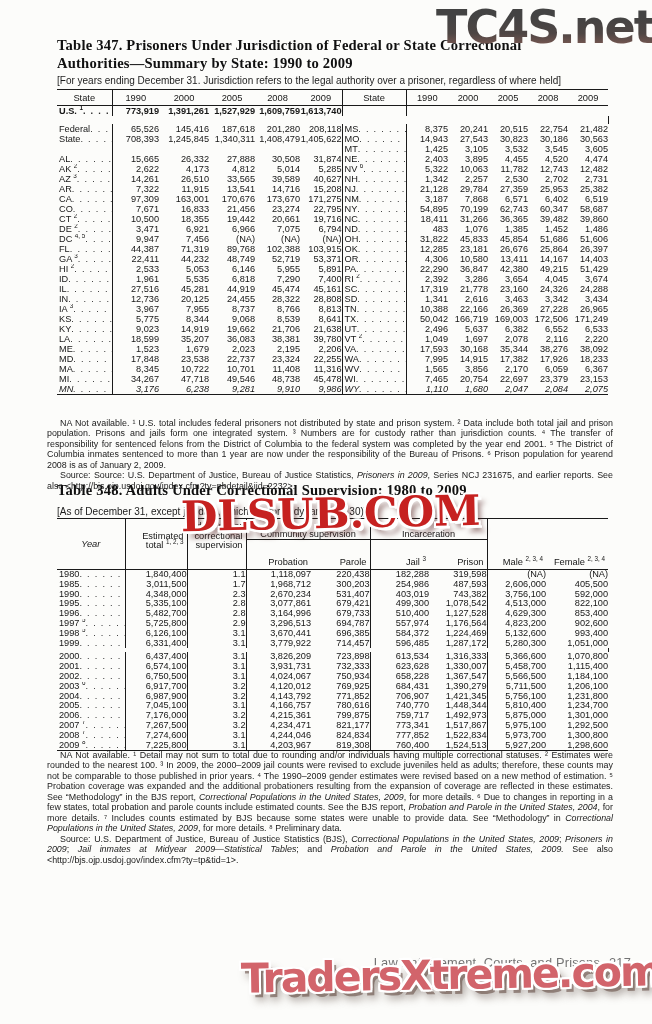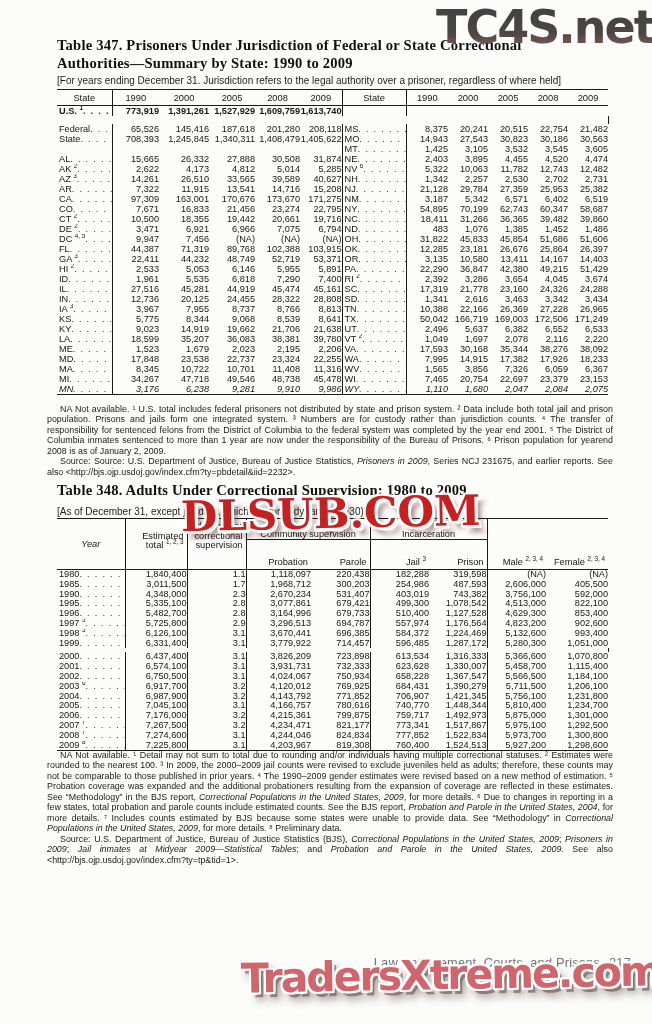--- a/index.html
+++ b/index.html
@@ -51,21 +51,21 @@
   .t348 .vr{border-right:1px solid #1a1a1a;}
   .t348 tbody td{height:9.8px;line-height:9.8px;padding:0;white-space:nowrap;overflow:hidden;}
   .t348 tbody td:nth-child(1),.t348 tbody td:nth-child(2),.t348 tbody td:nth-child(3),
   .t348 tbody td:nth-child(5),.t348 tbody td:nth-child(7){border-right:1px solid #1a1a1a;}
   .t348 tbody tr:last-child td{border-bottom:1.4px solid #1a1a1a;}
   .t348 tr.sp td{height:4px;}
 
   
   .fn{position:absolute;left:47px;width:566px;font-size:8.9px;line-height:10.45px;
       text-align:justify;color:#1a1a1a;}
-  #fn347{top:404px;}
+  #fn347{top:418px;}
   #fn348{top:750px;}
   .fn p{margin:0;text-indent:13px;}
 
   
   .f1{position:absolute;top:955px;right:21px;font-size:12.8px;letter-spacing:.2px;color:#737373;}
   .f1 .pg{margin-left:9px;}
   .f2{position:absolute;left:48px;top:972px;font-size:10.6px;color:#222;}
 
   
   .wm1{position:absolute;top:0px;left:436px;z-index:9;font-family:"DejaVu Sans",sans-serif;
@@ -323,21 +323,21 @@
           <td class="num">170,676</td>
           <td class="num">173,670</td>
           <td class="num">171,275</td>
           <td class="lab">
             <span class="w">
               <span class="lb">NM</span>
               <span class="dots"></span>
             </span>
           </td>
           <td class="num">3,187</td>
-          <td class="num">5,342</td>
+          <td class="num">7,868</td>
           <td class="num">6,571</td>
           <td class="num">6,402</td>
           <td class="num">6,519</td>
         </tr>
         <tr>
           <td class="lab">
             <span class="w">
               <span class="lb">CO</span>
               <span class="dots"></span>
             </span>
@@ -466,21 +466,21 @@
           <td class="num">44,232</td>
           <td class="num">48,749</td>
           <td class="num">52,719</td>
           <td class="num">53,371</td>
           <td class="lab">
             <span class="w">
               <span class="lb">OR</span>
               <span class="dots"></span>
             </span>
           </td>
-          <td class="num">3,135</td>
+          <td class="num">4,306</td>
           <td class="num">10,580</td>
           <td class="num">13,411</td>
           <td class="num">14,167</td>
           <td class="num">14,403</td>
         </tr>
         <tr>
           <td class="lab">
             <span class="w">
               <span class="lb">HI <sup>2</sup></span>
               <span class="dots"></span>
@@ -732,21 +732,21 @@
           <td class="num">11,408</td>
           <td class="num">11,316</td>
           <td class="lab">
             <span class="w">
               <span class="lb">WV</span>
               <span class="dots"></span>
             </span>
           </td>
           <td class="num">1,565</td>
           <td class="num">3,856</td>
-          <td class="num">7,326</td>
+          <td class="num">2,170</td>
           <td class="num">6,059</td>
           <td class="num">6,367</td>
         </tr>
         <tr>
           <td class="lab">
             <span class="w">
               <span class="lb">MI</span>
               <span class="dots"></span>
             </span>
           </td>

